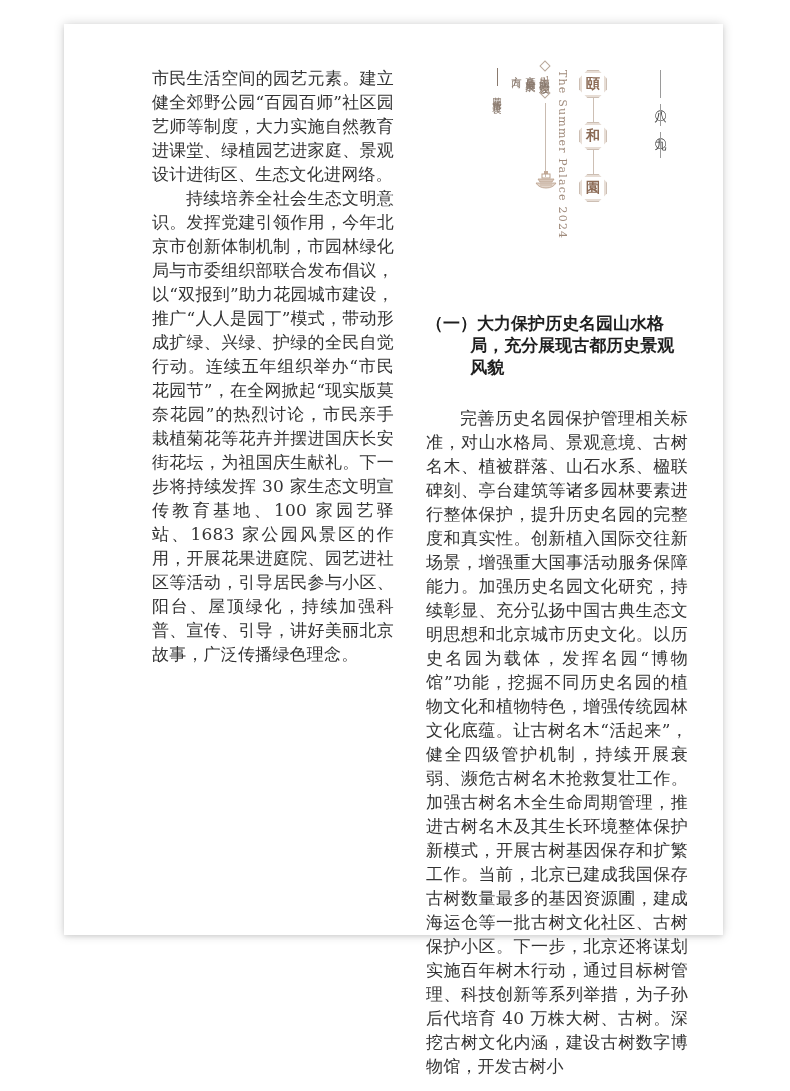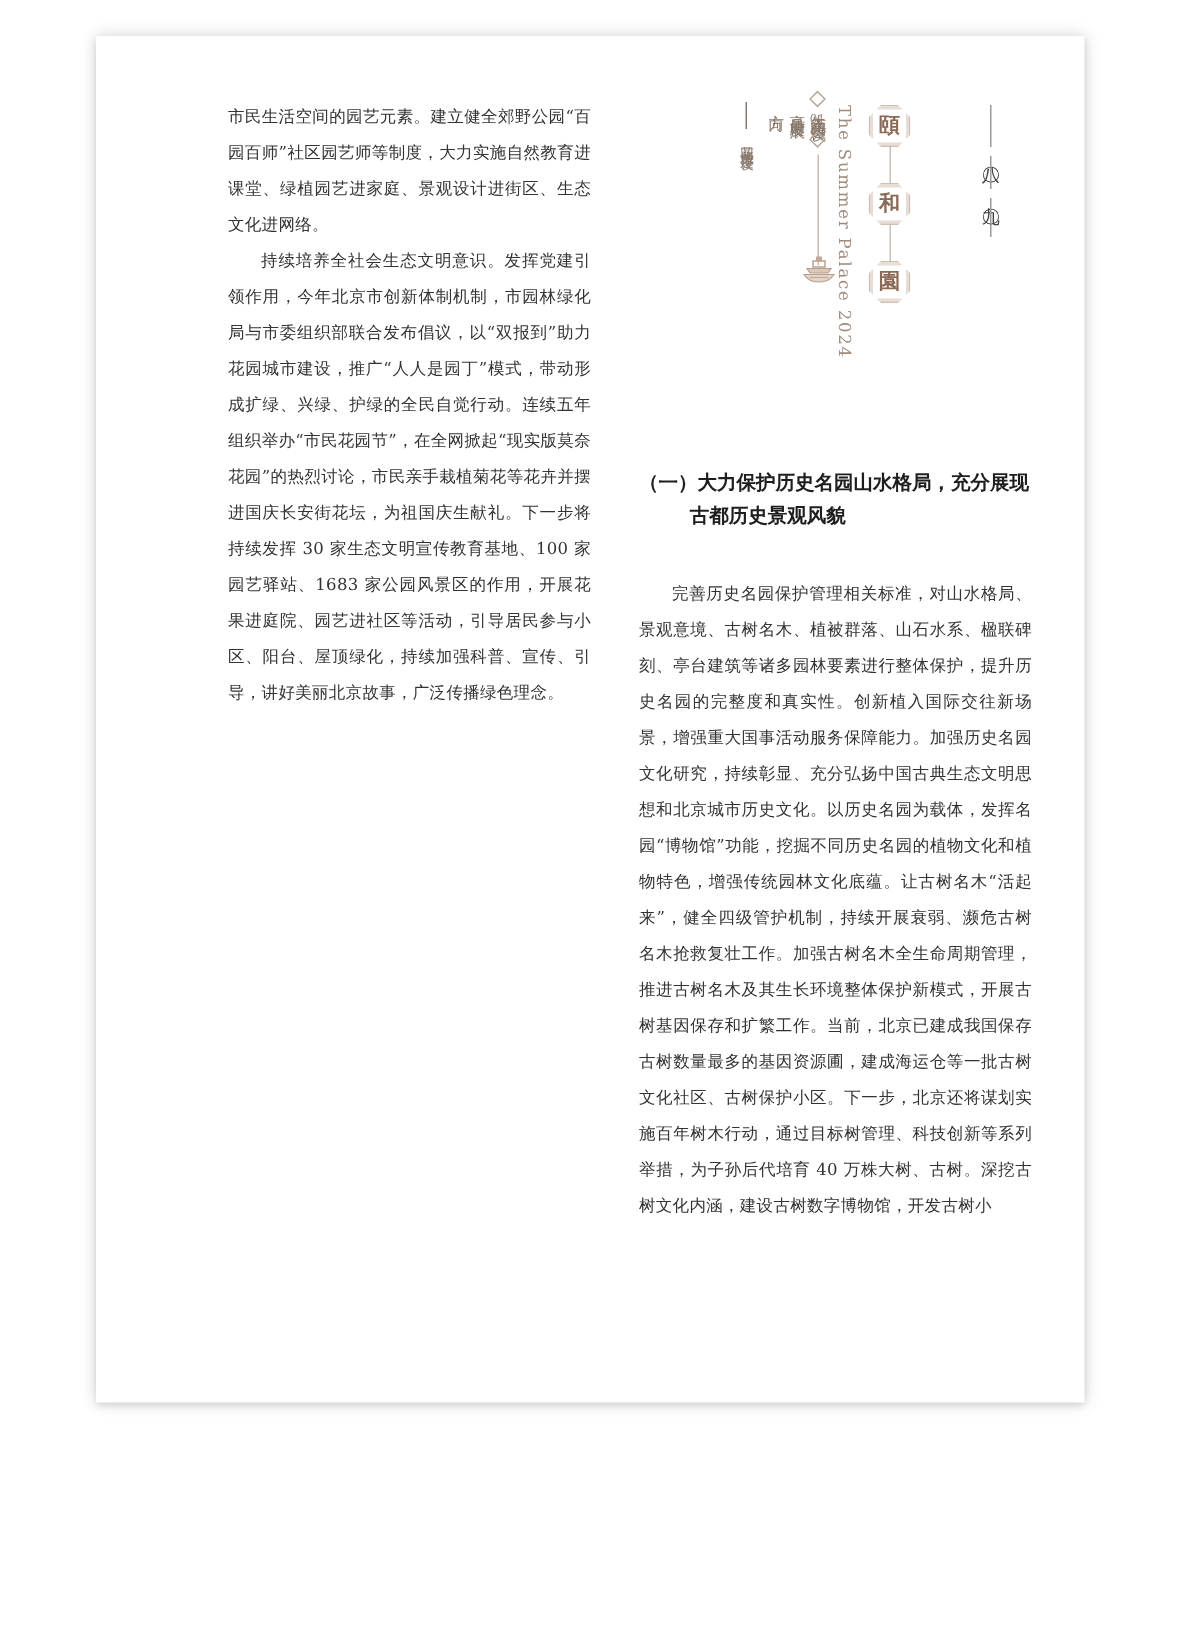--- a/index.html
+++ b/index.html
@@ -9,30 +9,30 @@
   }
   .page {
     position: absolute; left: 64px; top: 24px; width: 659px; height: 911px;
     background: #ffffff;
     box-shadow: 0 0 10px rgba(0,0,0,0.18), 0 2px 4px rgba(0,0,0,0.08);
   }
   .col { position: absolute; color: #2b2b2b; }
   .col-left { left: 88px; top: 42px; width: 242px; }
   .col-right { left: 362px; top: 262px; width: 262px; }
   p.para {
-    margin: 0; font-size: 11px; line-height: 24px; text-align: justify;
+    margin: 0; font-size: 17px; line-height: 24px; text-align: justify;
     letter-spacing: 0.2px; color: #333;
   }
   p.indent { text-indent: 2em; }
   .h-section {
     margin: 26px 0 18px 0; font-size: 17px; line-height: 24px; font-weight: bold; color: #1e1e1e;
     letter-spacing: 1.5px; padding-left: 2.15em; text-indent: -2.15em;
   }
   .h-sub {
-    margin: 26px 0 28px 0; font-size: 13px; line-height: 22px; font-weight: bold; color: #1e1e1e;
+    margin: 26px 0 28px 0; font-size: 17px; line-height: 22px; font-weight: bold; color: #1e1e1e;
     padding-left: 2.6em; text-indent: -2.6em;
   }
   
   .hdr { position: absolute; }
   .vtext { writing-mode: vertical-rl; }
   .sub-titles { left: 424px; top: 44px; color: #8a7a6e; font-size: 10.5px; letter-spacing: 1.5px; line-height: 14px; }
   .sec-num { left: 538px; top: 36px; color: #a08b7c; font-size: 8px; display:flex; flex-direction:column; align-items:center; width: 14px; }
   .sec-num .diamond { width: 6px; height: 6px; border: 1px solid #b9a89a; transform: rotate(45deg); margin: 2px 0; }
   .sec-num .num { font-size: 8px; margin: 3px 0; }
   .sec-num .line { width: 1px; height: 74px; background: #c9bbb0; margin-top: 4px; }

